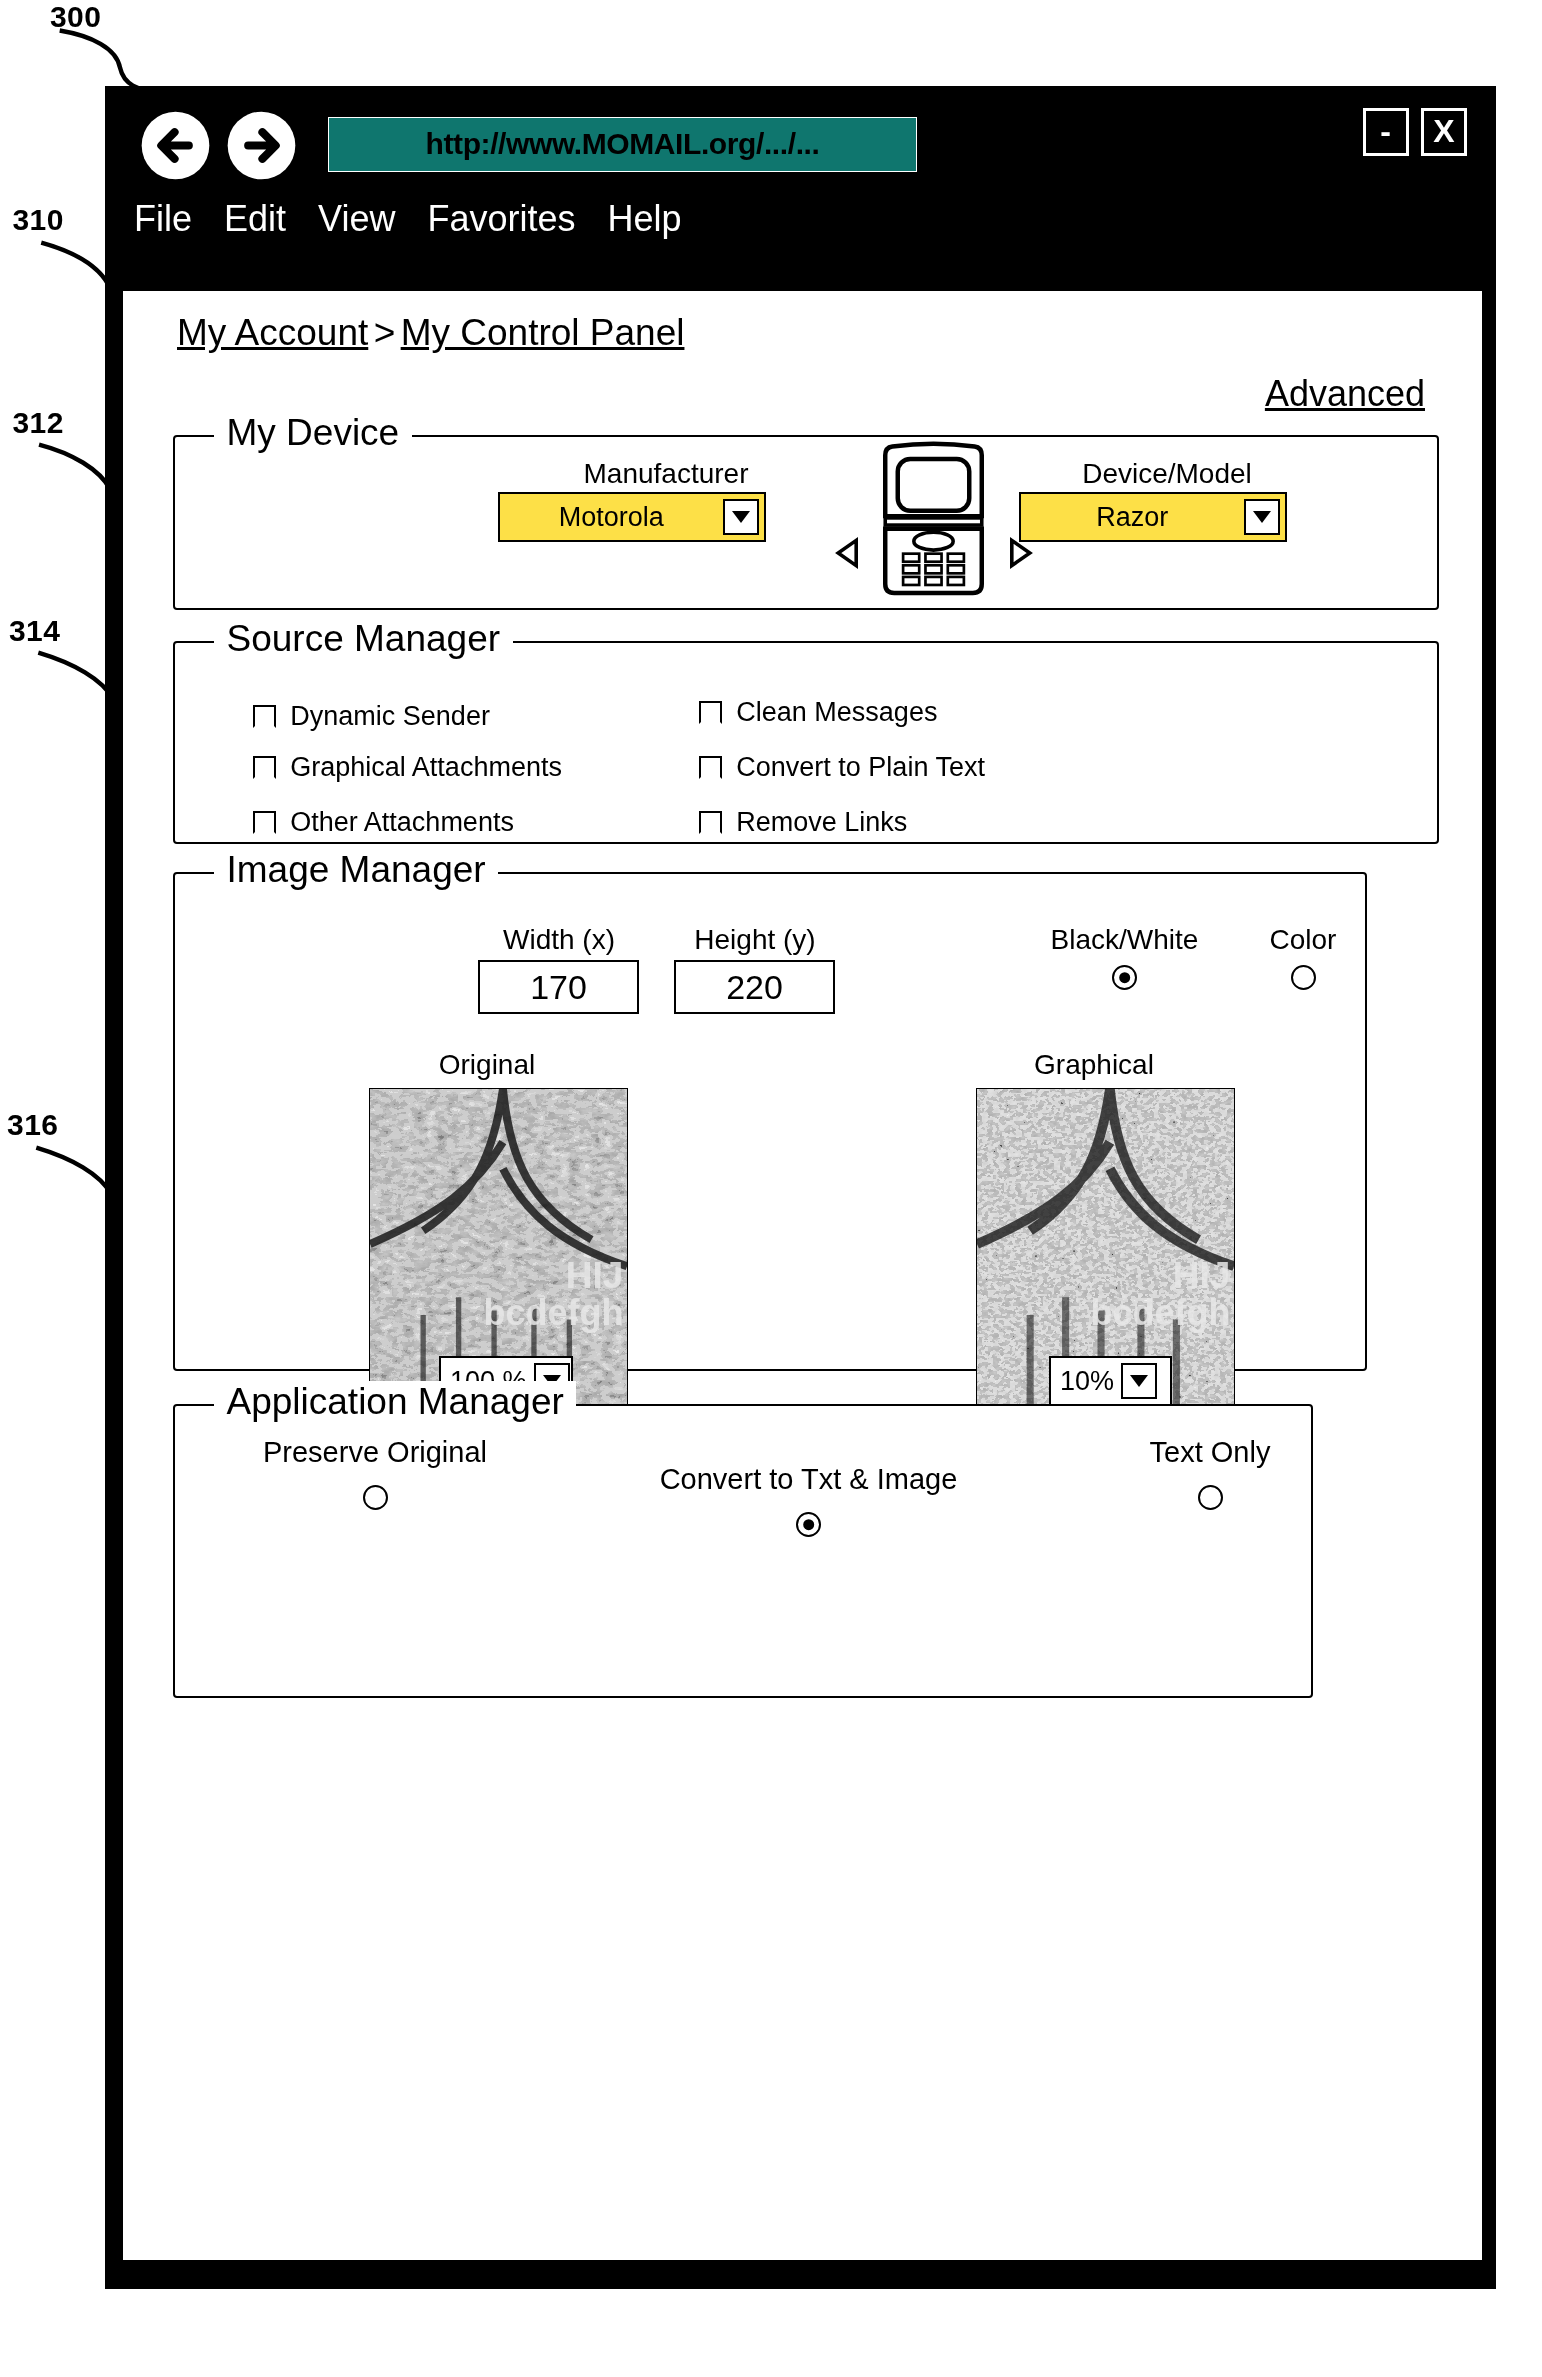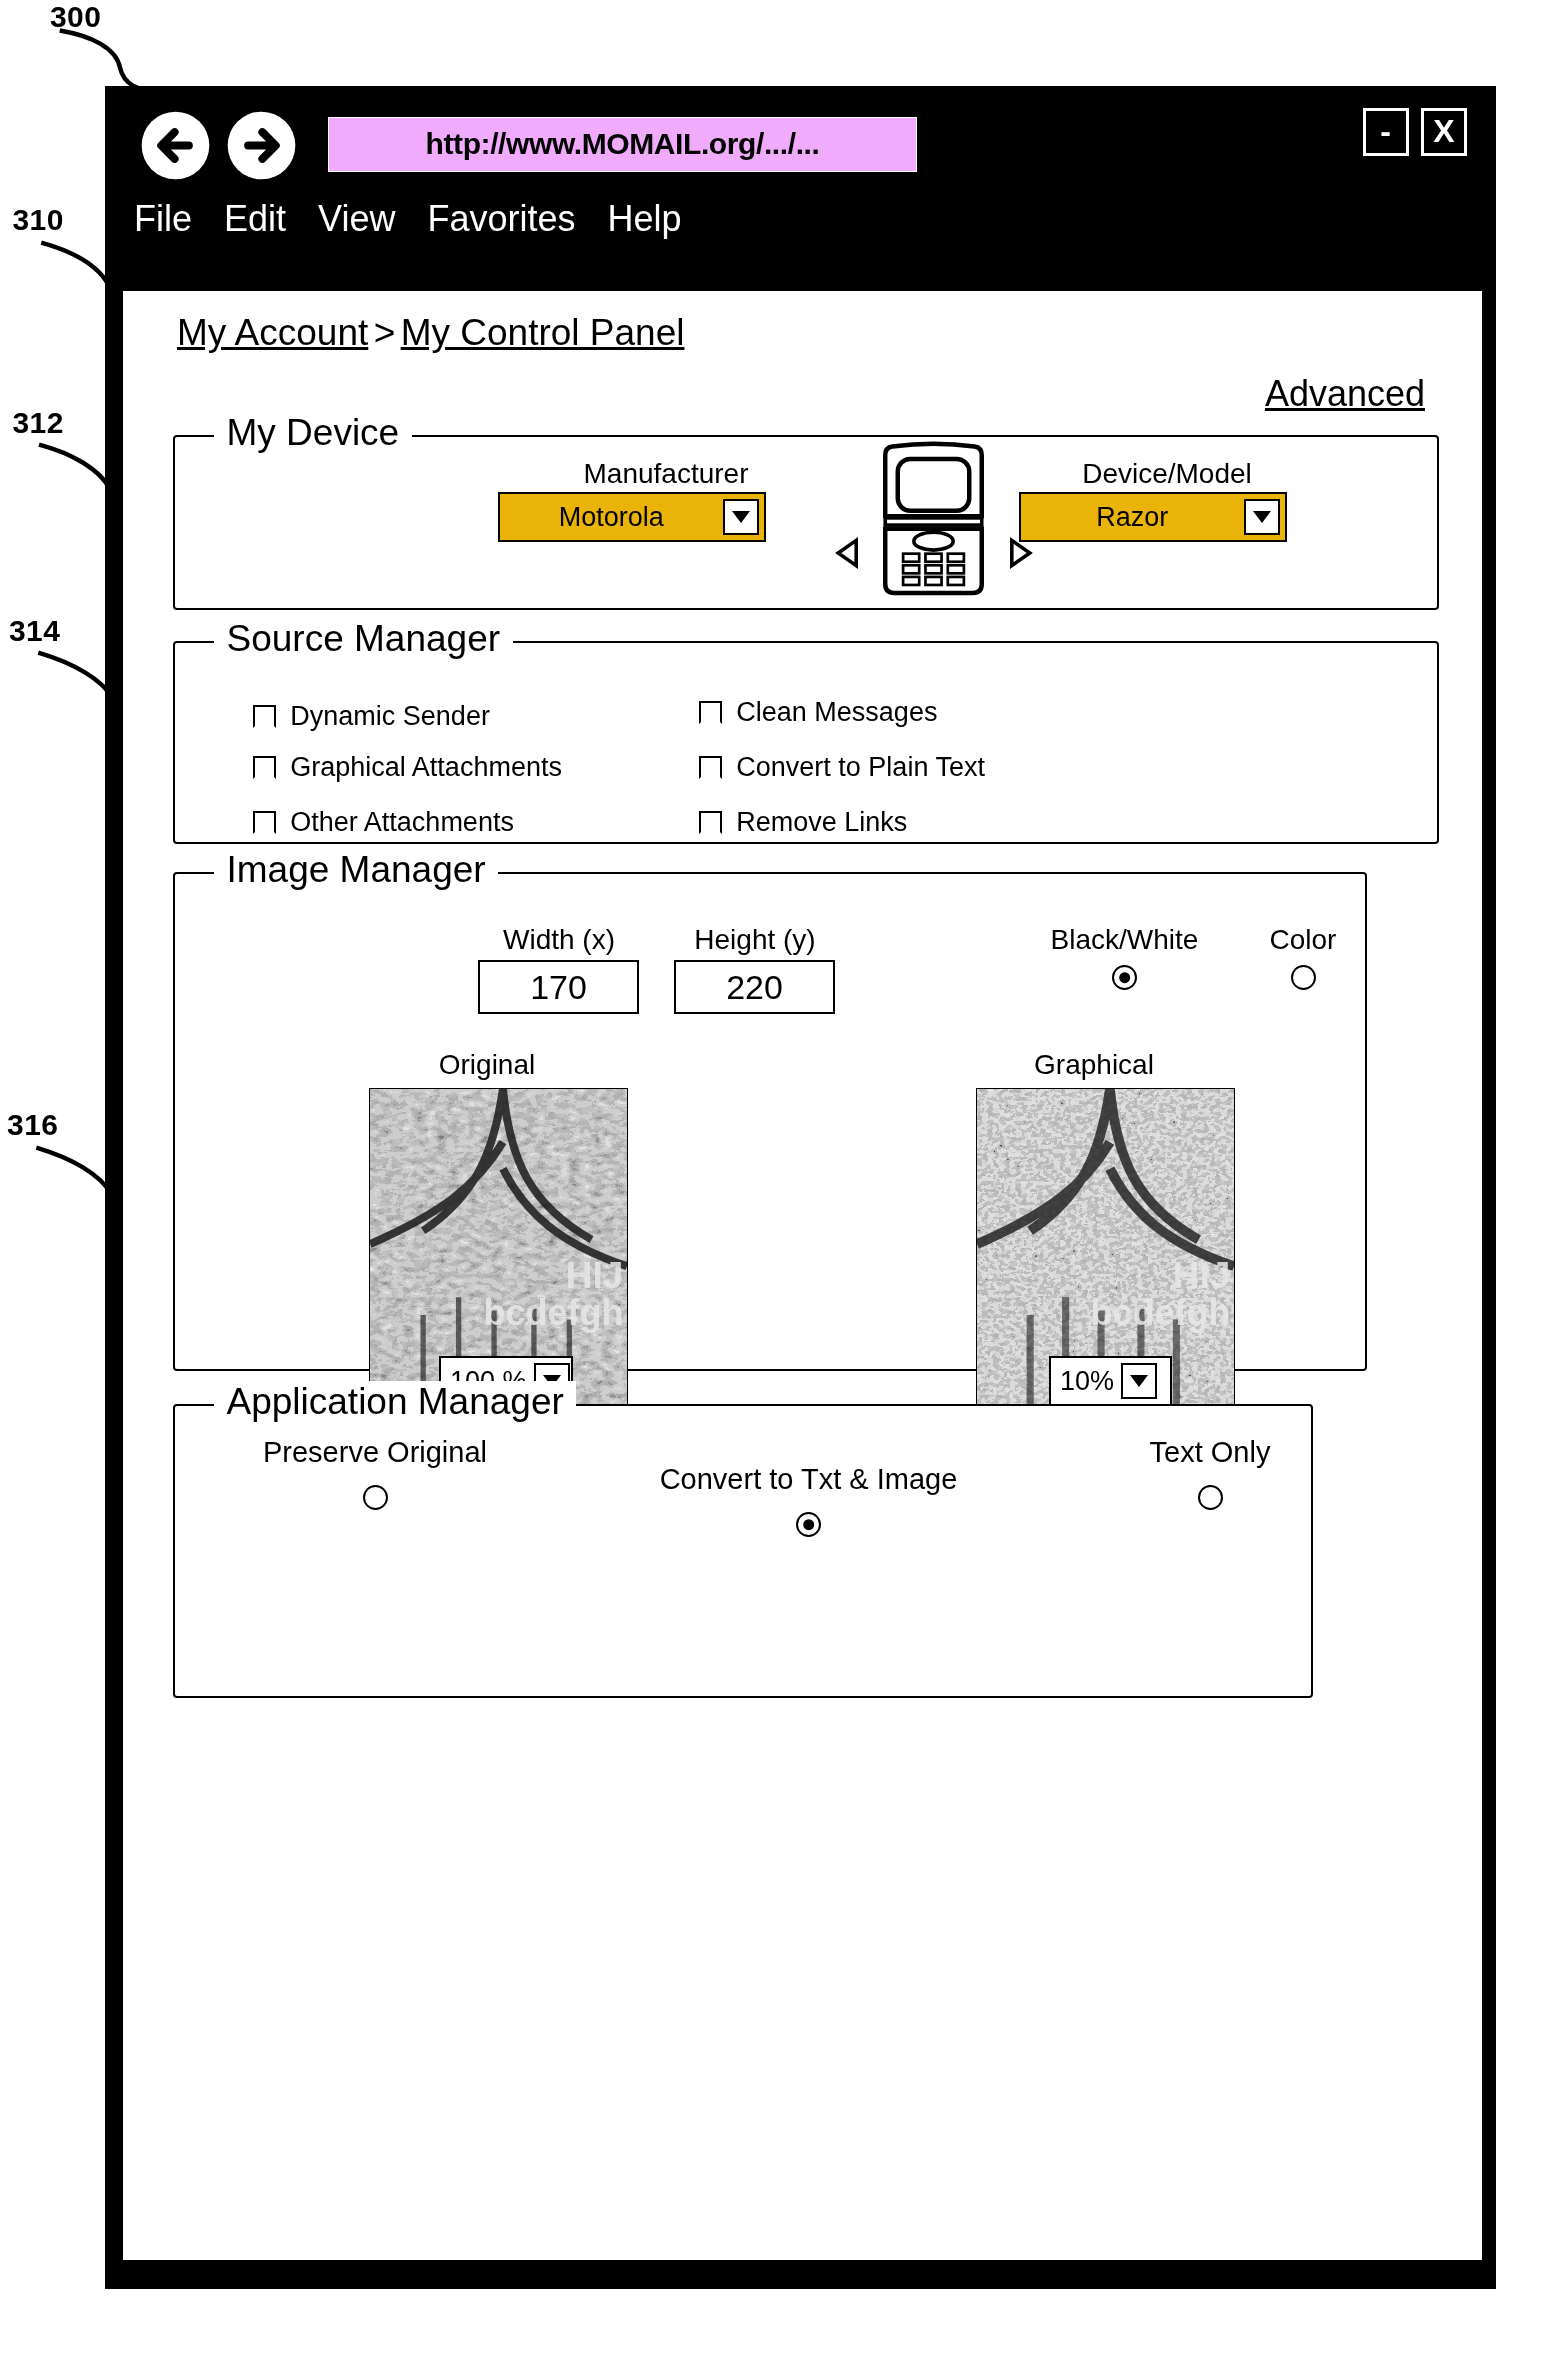--- a/index.html
+++ b/index.html
@@ -60,21 +60,21 @@
   .navbtn svg { display: block; }
   #back-button  { left: 32px; }
   #forward-button { left: 118px; }
 
   #address-bar {
     position: absolute;
     left: 221px;
     top: 28.5px;
     width: 589px;
     height: 55px;
-    background: #f0abfc;
+    background: #0f766e;
     border: 1.8px solid #ffffff;
     box-sizing: border-box;
     display: flex;
     align-items: center;
     justify-content: center;
   }
   #address-bar .url {
     font-family: "Liberation Sans", sans-serif;
     font-weight: bold;
     font-size: 30px;
@@ -176,21 +176,21 @@
   .field-label {
     position: absolute;
     font-size: 28px;
     white-space: nowrap;
     text-align: center;
   }
   .dropdown {
     position: absolute;
     border: 2.7px solid #000000;
     box-sizing: border-box;
-    background: #eab308;
+    background: #fde047;
     display: flex;
     align-items: center;
     justify-content: flex-end;
     padding-right: 5.4px;
   }
   .dropdown .dd-value {
     flex: 1;
     text-align: center;
     font-size: 27px;
     white-space: nowrap;

